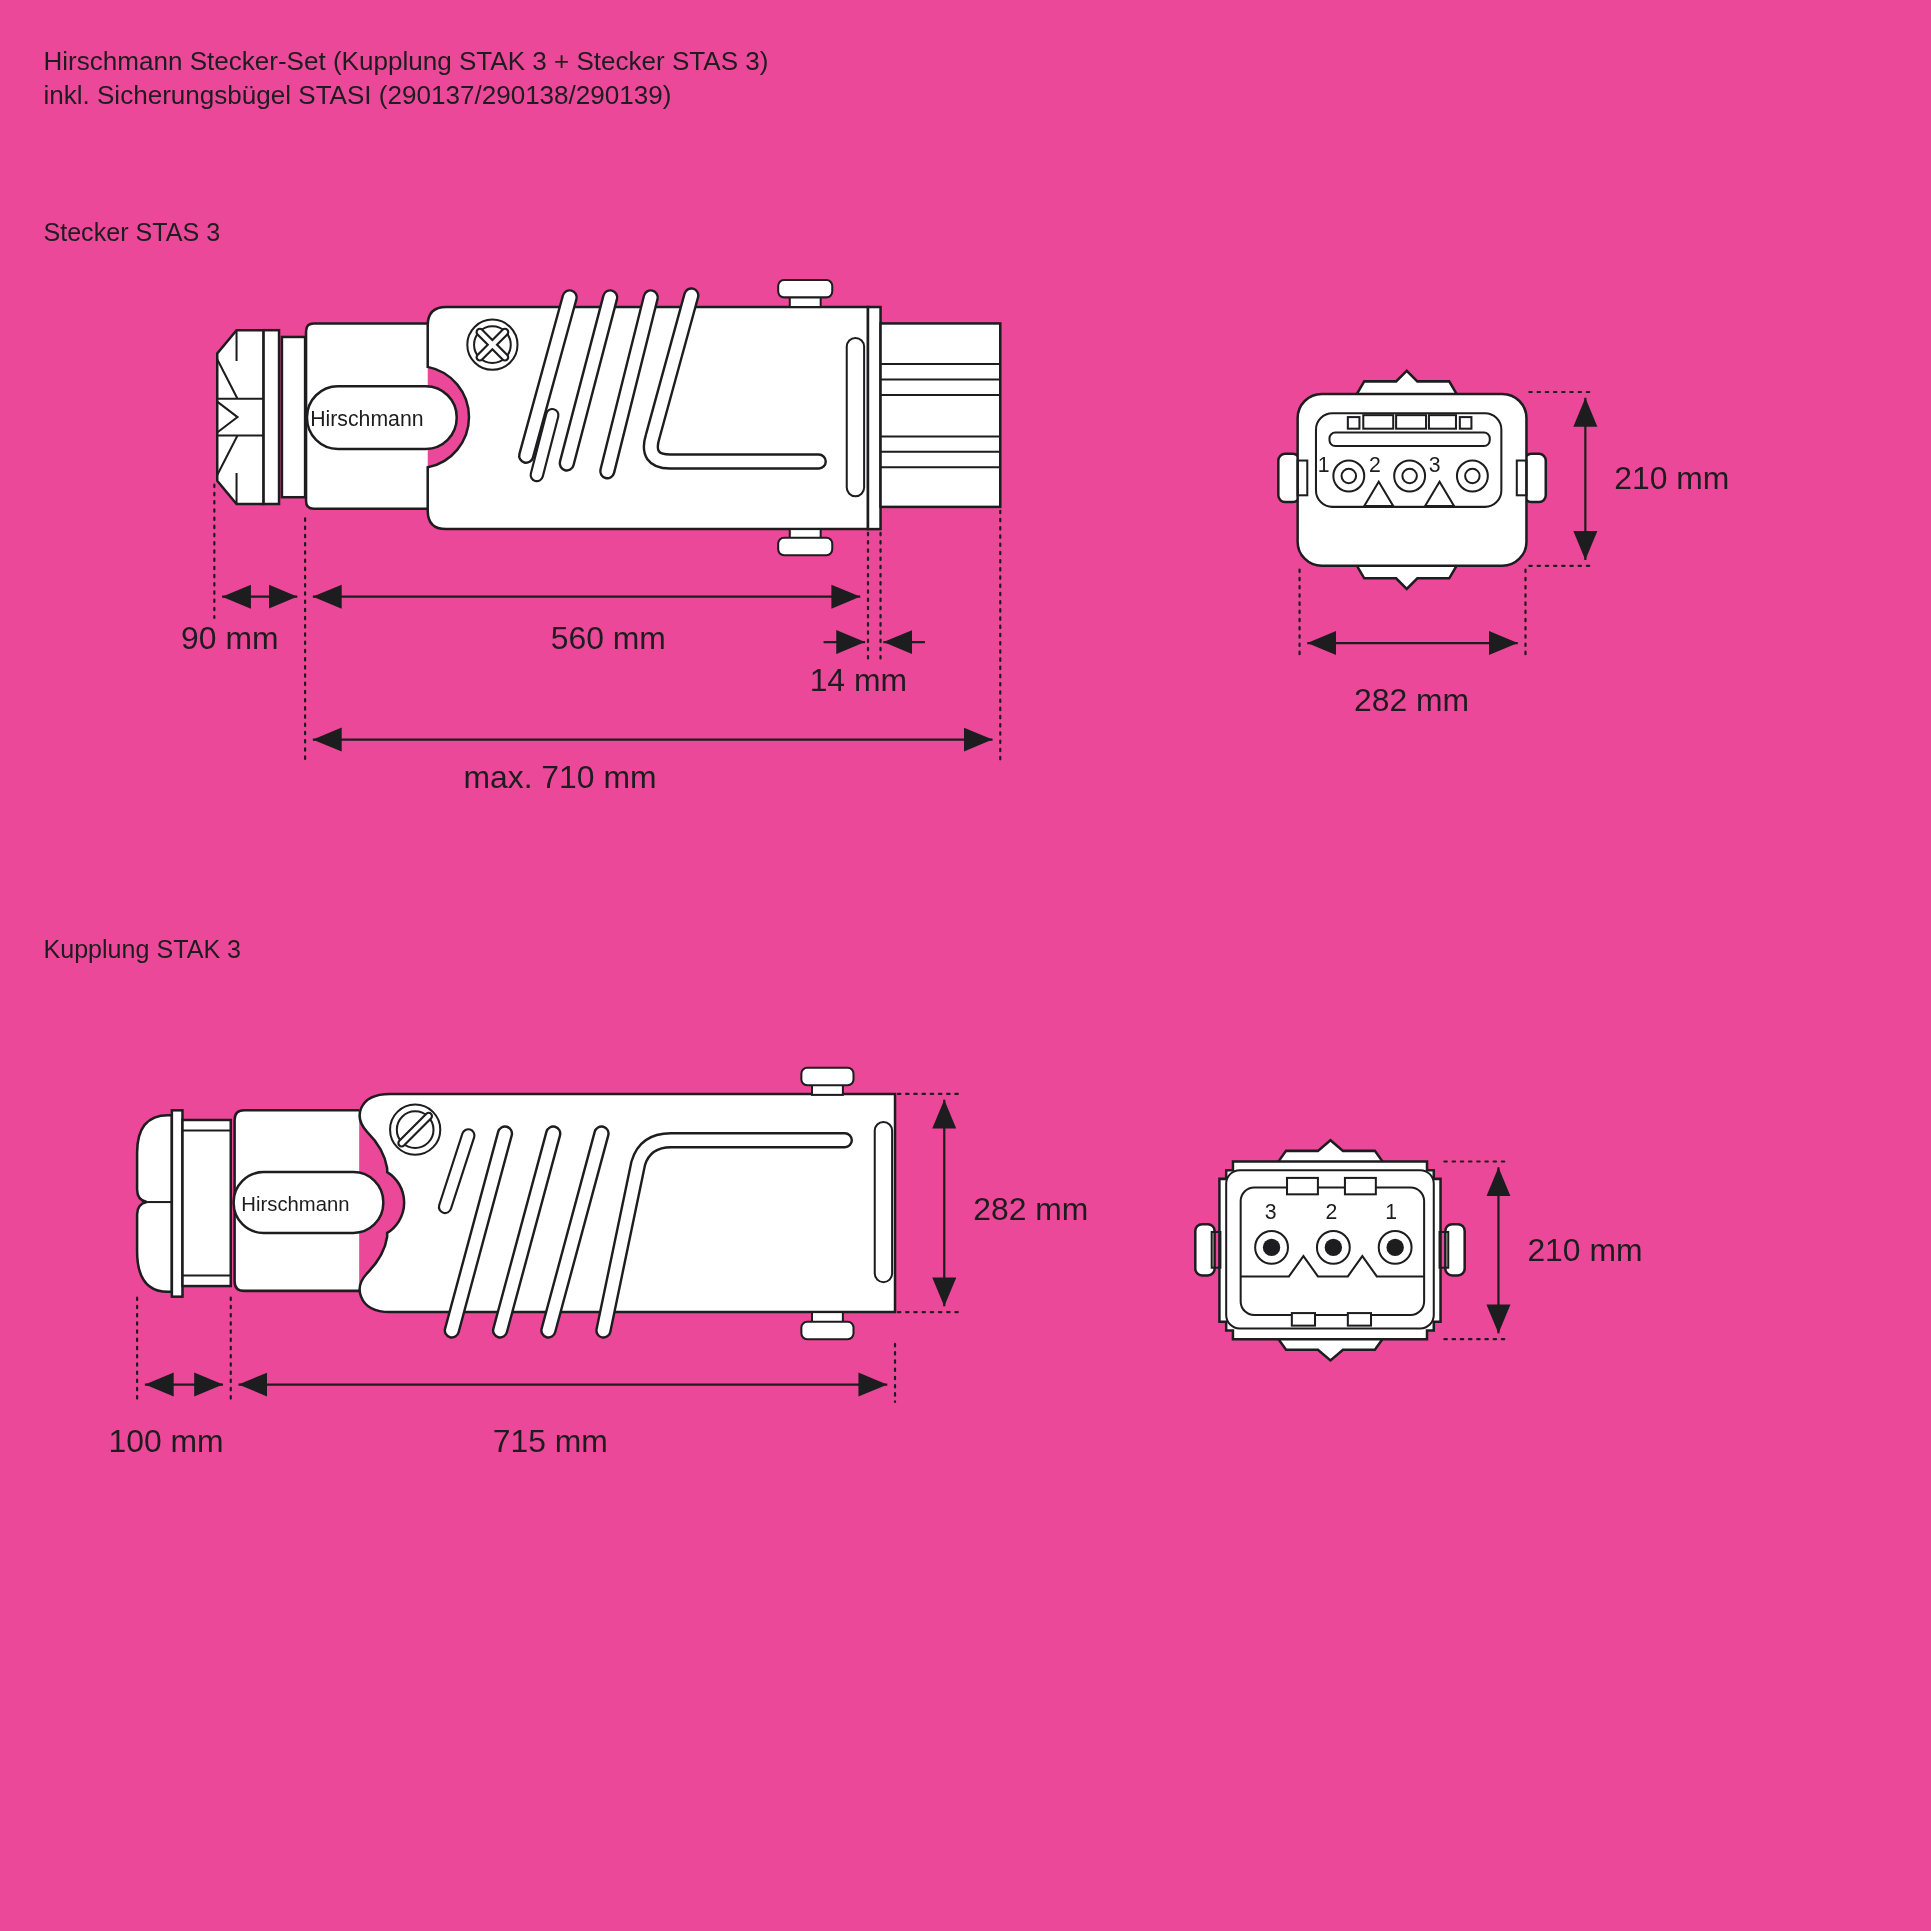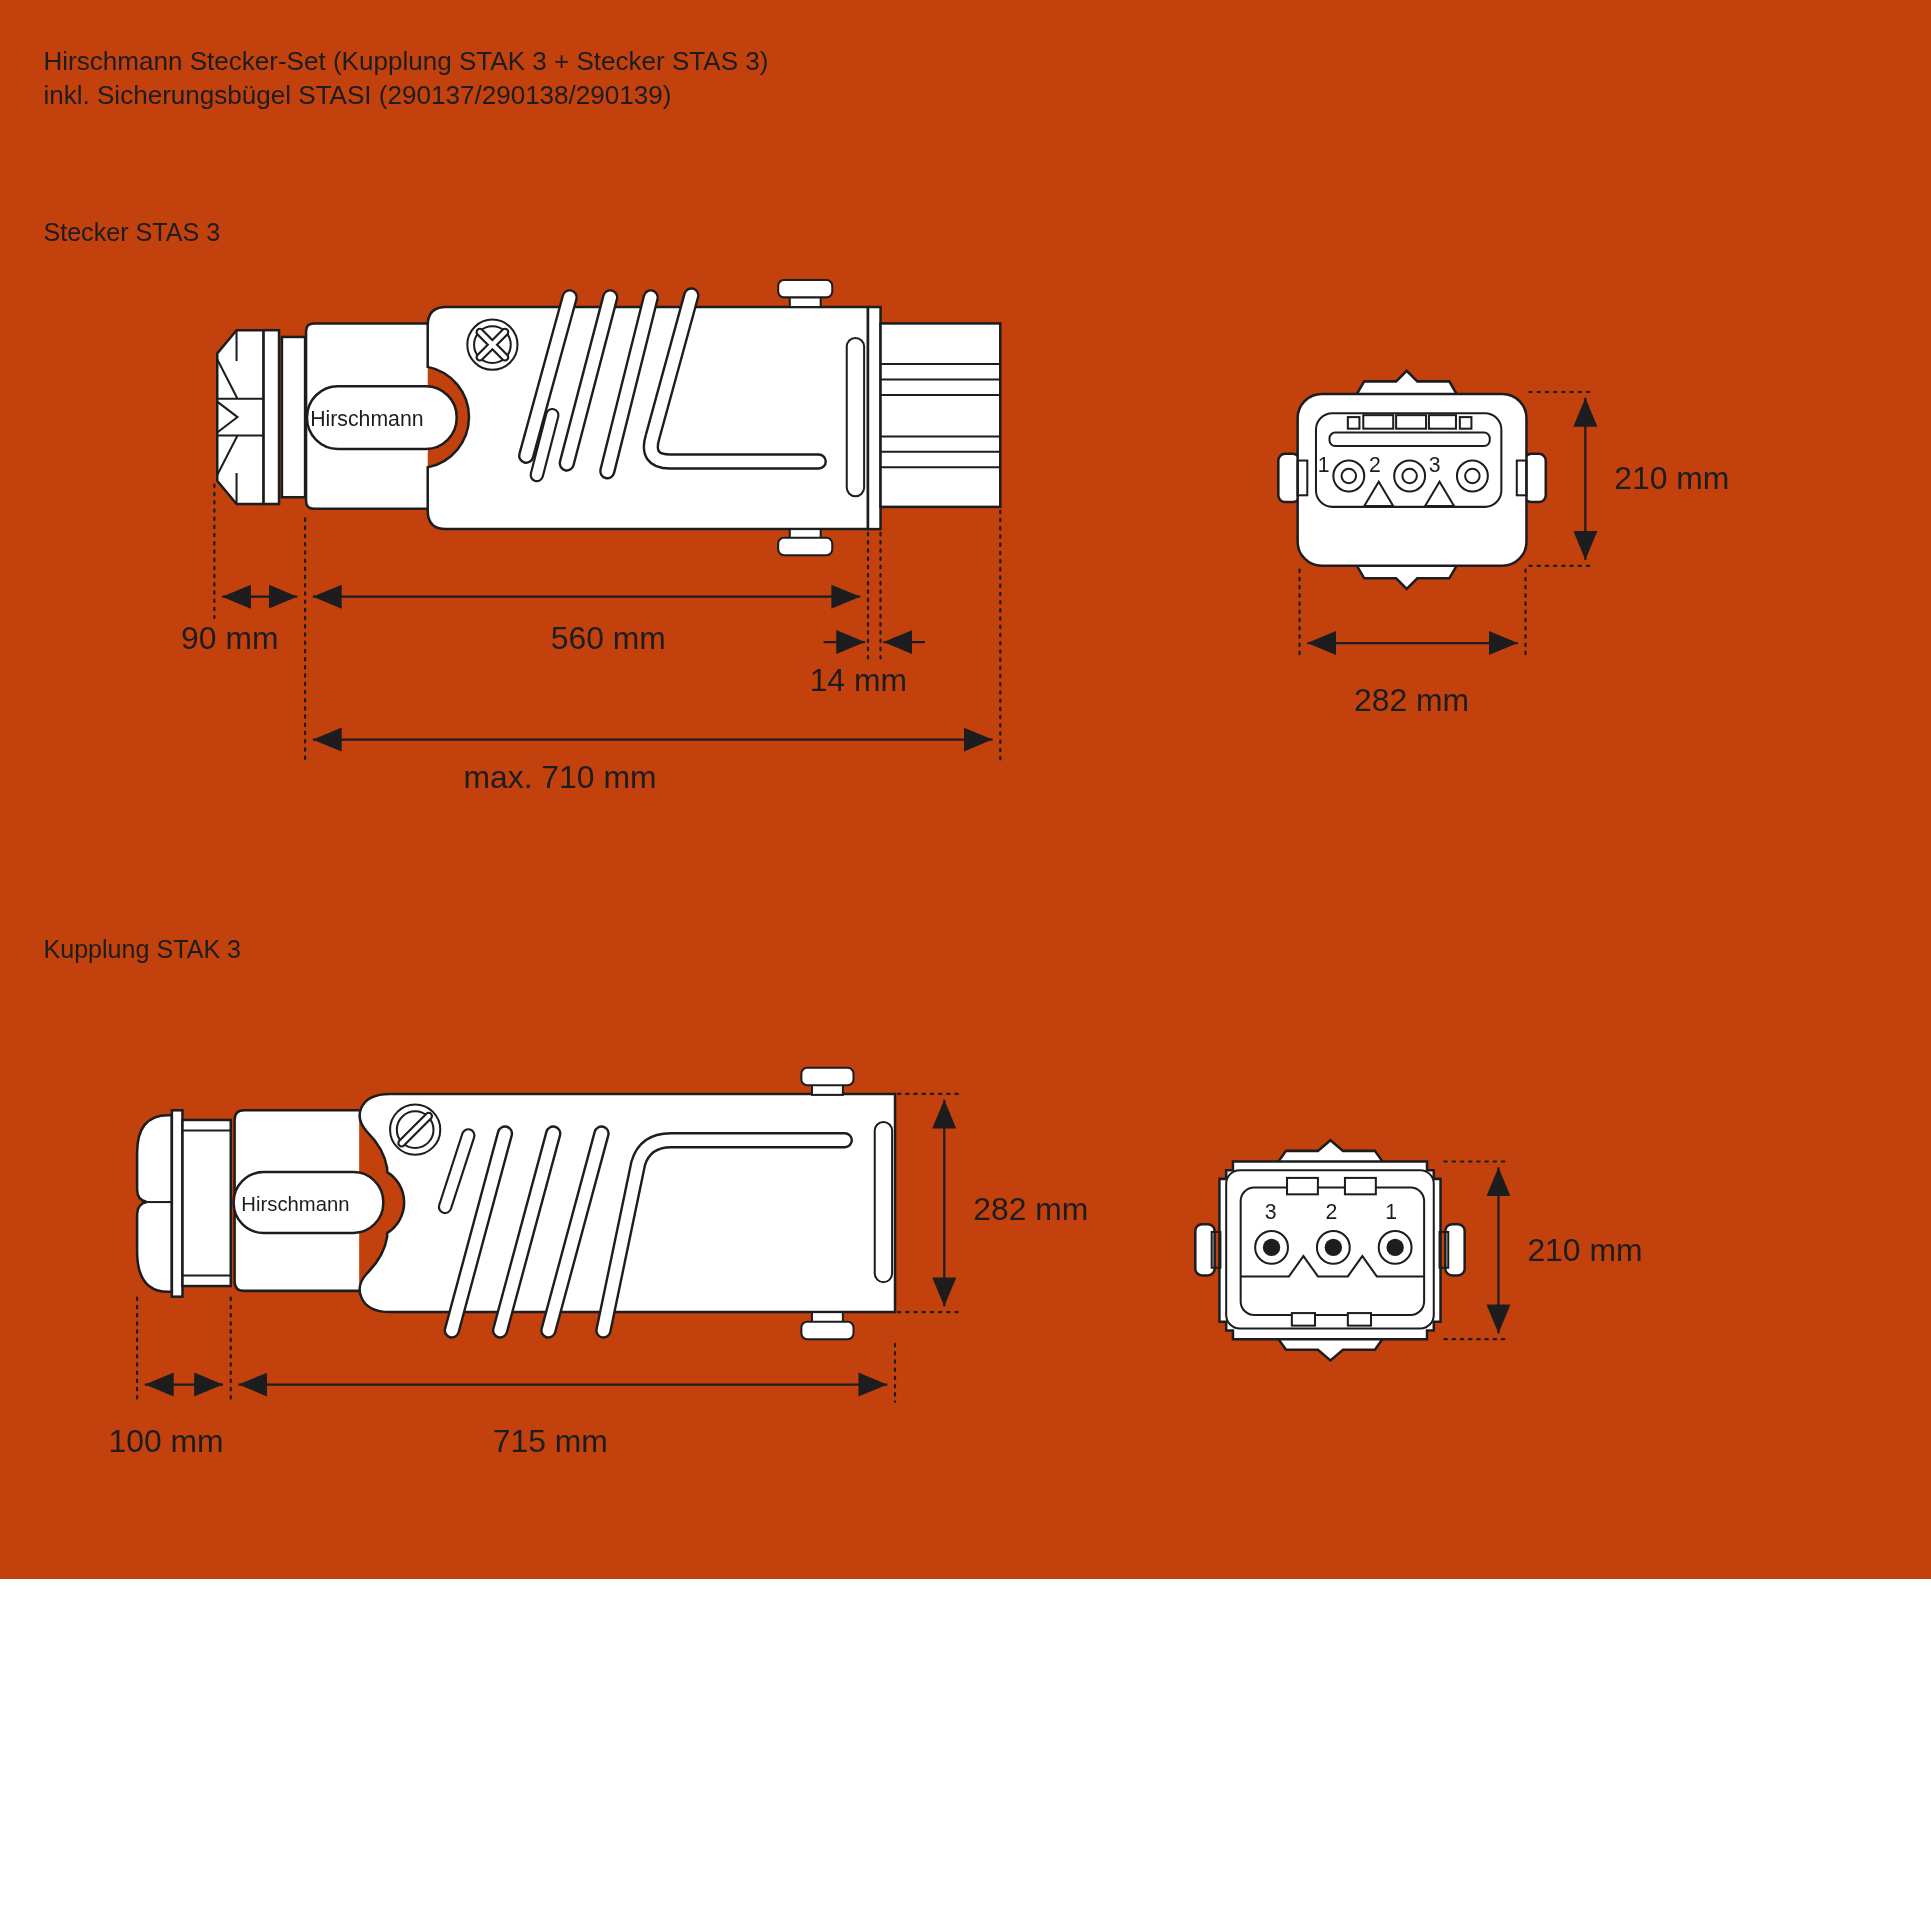--- a/index.html
+++ b/index.html
@@ -1,16 +1,16 @@
 <!DOCTYPE html>
 <html><head>
 <meta charset="utf-8">
 <style>
   html,body{margin:0;padding:0;background:#ffffff;}
-  #canvas{position:relative;width:1931px;height:1579px;background:#c2410c;
+  #canvas{position:relative;width:1931px;height:1931px;background:#ec4899;
           font-family:"Liberation Sans", sans-serif;}
   svg{position:absolute;left:0;top:0;}
   svg text{fill:#1d1d1f;}
   .t-title{font-size:27px;}
   .t-section{font-size:26px;}
   .t-dim{font-size:33px;}
   .t-brand{font-size:22px;}
   .t-brand-sm{font-size:21px;}
   .t-pin{font-size:22px;}
   .ln{stroke:#1d1d1f;stroke-width:2.6;fill:none;}

